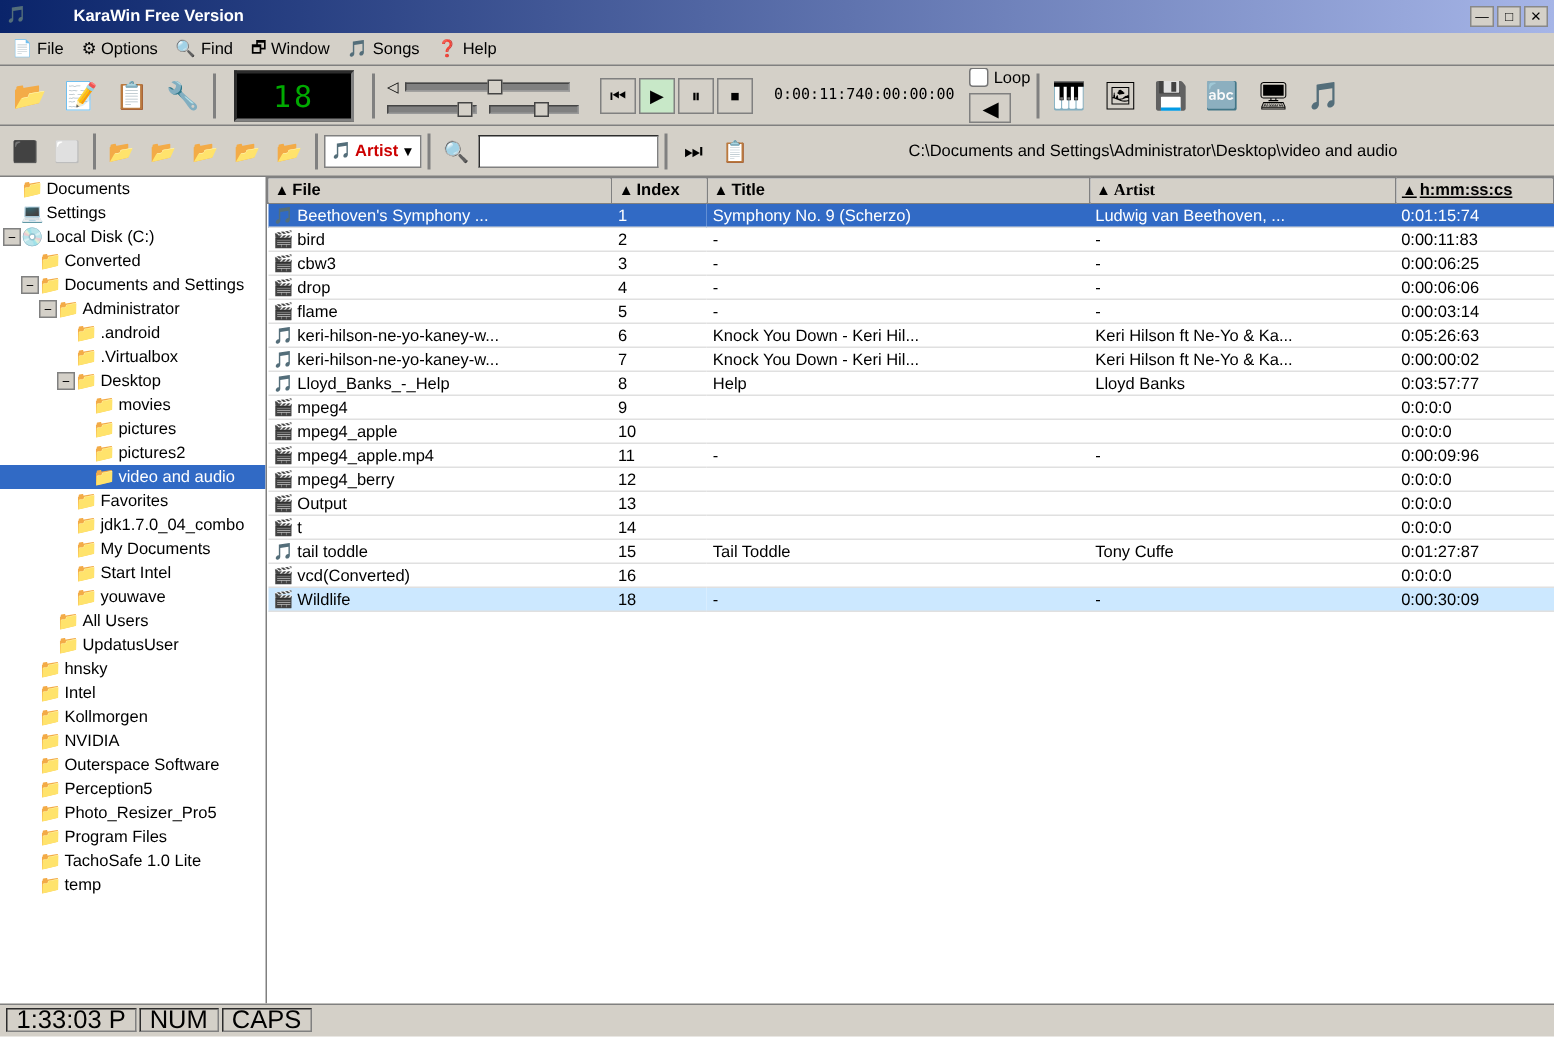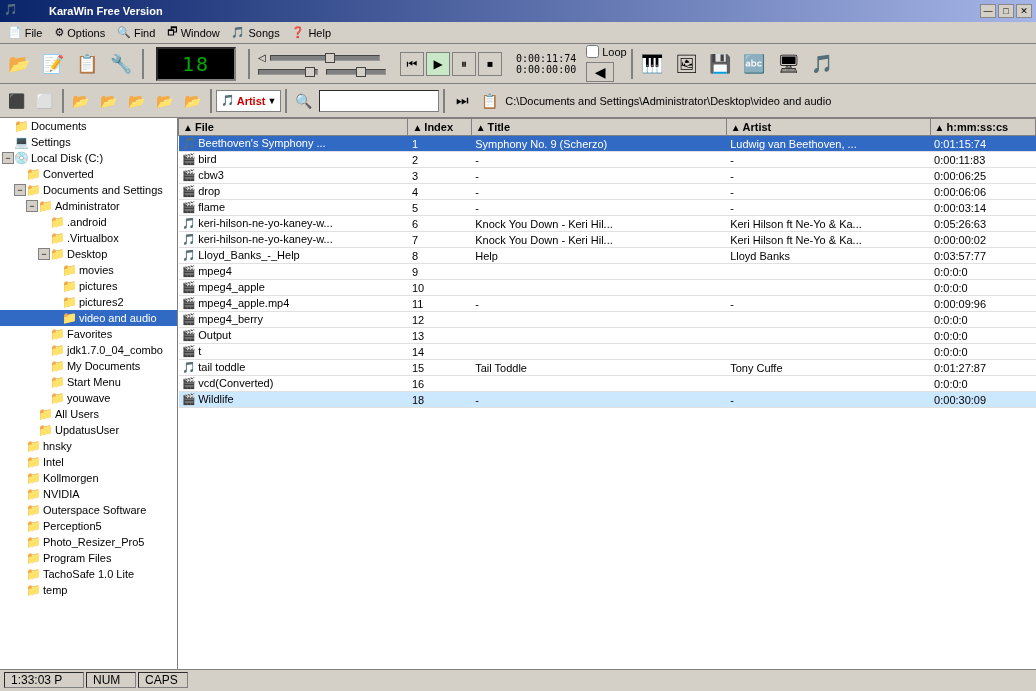--- a/index.html
+++ b/index.html
@@ -95,21 +95,21 @@
     }
     .play-btn {
       width: 24px; height: 24px; background: #d4d0c8;
       border: 1px solid #808080;
       display: flex; align-items: center; justify-content: center;
       cursor: pointer; font-size: 12px;
     }
 
     
     .timer-display {
-      display: flex; flex-direction: column; font-size: 10px;
+      display: flex; font-size: 10px;
       font-family: monospace; margin: 0 4px;
       color: #000;
     }
 
     
     .loop-area {
       display: flex; align-items: center; gap: 3px; font-size: 11px;
     }
 
     
@@ -140,21 +140,21 @@
     .karawin-logo { color: #cc0000; font-weight: bold; font-size: 11px; }
     .dropdown-arrow { font-size: 9px; }
 
     .search-input {
       height: 22px; width: 120px;
       border: 1px inset #808080; background: white;
       padding: 0 4px; font-size: 11px;
     }
 
     .path-label {
-      flex: 1; text-align: left; font-size: 11px; color: #000;
+      flex: 1; text-align: center; font-size: 11px; color: #000;
     }
 
     
     .main-content {
       display: flex; height: calc(100vh - 140px); overflow: hidden;
     }
 
     
     .tree-panel {
       width: 178px; min-width: 178px;
@@ -193,21 +193,21 @@
       white-space: nowrap;
     }
     .file-table tr.selected td { background: #316ac5; color: white; }
     .file-table tr.selected-light td { background: #cce8ff; }
 
     
     .status-bar {
       background: #d4d0c8; height: 20px;
       display: flex; align-items: center;
       border-top: 1px solid #808080;
-      padding: 0 4px; font-size: 12px;
+      padding: 0 4px; font-size: 17px;
     }
     .status-segment {
       border: 1px inset #808080; padding: 1px 6px; margin-right: 2px; height: 16px;
       display: flex; align-items: center;
     }
     .status-segment.time { min-width: 80px; }
     .status-segment.num { min-width: 50px; }
     .status-segment.caps { min-width: 50px; }
 
     
@@ -442,21 +442,21 @@
       <div class="tree-item">
         <span class="tree-indent" style="width: 38px; display: inline-block;"></span>
         <span class="expand-btn"></span>
         <span class="tree-icon">📁</span>
         <span>My Documents</span>
       </div>
       <div class="tree-item">
         <span class="tree-indent" style="width: 38px; display: inline-block;"></span>
         <span class="expand-btn"></span>
         <span class="tree-icon">📁</span>
-        <span>Start Menu</span>
+        <span>Start Intel</span>
       </div>
       <div class="tree-item">
         <span class="tree-indent" style="width: 38px; display: inline-block;"></span>
         <span class="expand-btn"></span>
         <span class="tree-icon">📁</span>
         <span>youwave</span>
       </div>
       <div class="tree-item">
         <span class="tree-indent" style="width: 26px; display: inline-block;"></span>
         <span class="expand-btn"></span>
@@ -531,22 +531,22 @@
       </div>
     </div>
 
   <div class="file-panel" id="file-panel">
     <table class="file-table">
       <thead id="file-table-head">
       <tr>
             <th style="width: 180px;"><span style="font-size:10px;margin-right:2px;">▲</span><span>File</span></th>
             <th style="width: 40px;"><span style="font-size:10px;margin-right:2px;">▲</span><span>Index</span></th>
             <th style="width: 200px;"><span style="font-size:10px;margin-right:2px;">▲</span><span>Title</span></th>
-            <th style="width: 160px;"><span style="font-size:10px;margin-right:2px;">▲</span><span>Artist</span></th>
-            <th style="width: 80px;"><span style="font-size:10px;margin-right:2px;">▲</span><span>h:mm:ss:cs</span></th>
+            <th style="width: 160px; font-family: Liberation Serif, serif;"><span style="font-size:10px;margin-right:2px;">▲</span><span>Artist</span></th>
+            <th style="width: 80px; text-decoration: underline;"><span style="font-size:10px;margin-right:2px;">▲</span><span>h:mm:ss:cs</span></th>
           </tr>
         </thead>
       <tbody id="file-table-body">
       <tr class="selected">
             <td><span class="file-icon">🎵</span><span>Beethoven's Symphony ...</span></td>
             <td>1</td>
             <td>Symphony No. 9 (Scherzo)</td>
             <td>Ludwig van Beethoven, ...</td>
             <td>0:01:15:74</td>
           </tr>

